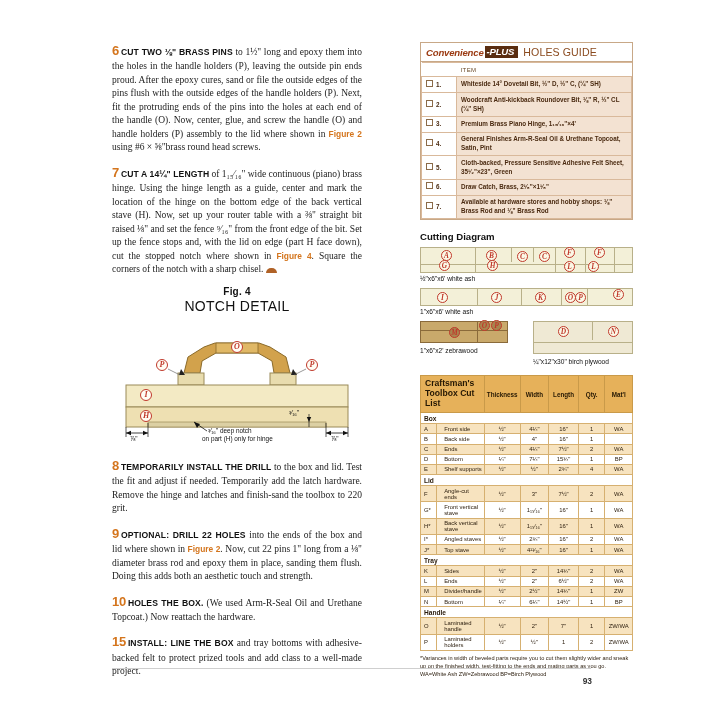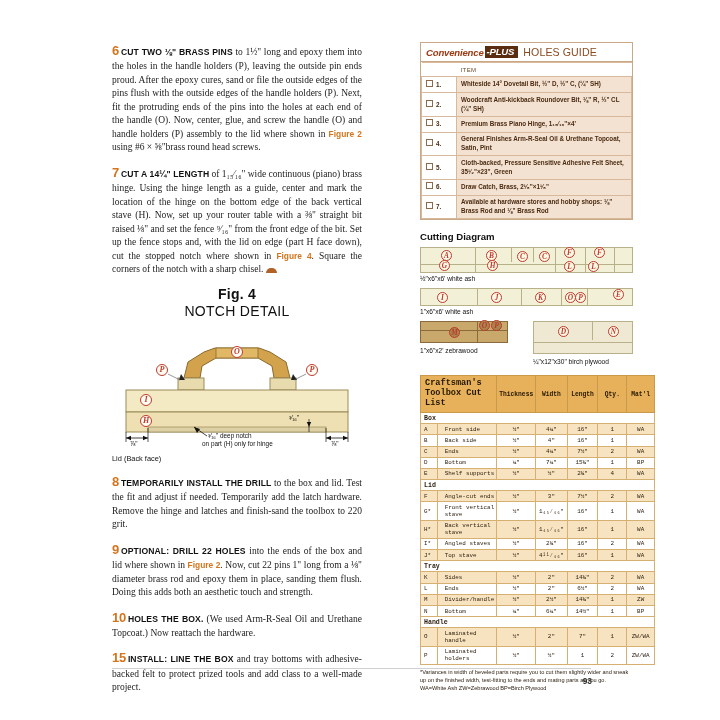--- a/index.html
+++ b/index.html
@@ -105,21 +105,21 @@
 
   
   .fig-block {
     margin: 4px 0 10px 0;
     width: 250px;
     font-family: "Liberation Sans", sans-serif;
   }
   .fig-title {
     text-align: center;
     font-weight: bold;
-    font-size: 14px;
+    font-size: 10px;
     color: #111;
     letter-spacing: .2px;
   }
   .fig-sub {
     text-align: center;
     font-size: 14px;
     color: #111;
     letter-spacing: .3px;
     margin-top: 1px;
   }
@@ -292,23 +292,23 @@
     background: #fbf8e6;
     box-sizing: border-box;
     z-index: 3;
   }
   .zebra { background: #c9a96b; border-color:#8a6a3a; }
   .zebra2 { background: #a8854e; }
   .plywood { background: #efe9d4; border-color:#b8b089; }
 
   
   .cl-table {
-    width: 235px;
+    width: 213px;
     border-collapse: collapse;
-    font-family: Liberation Mono, monospace;
+    font-family: Liberation Sans, sans-serif;
     margin-top: 4px;
   }
   .cl-table th, .cl-table td {
     border: 1px solid #d6b070;
     font-size: 5.9px;
     padding: 1.6px 2px;
     color: #2a1c0c;
   }
   .cl-table thead th {
     background: #e6b15a;
@@ -437,21 +437,20 @@
         <div class="callout" style="left:194px; top:40px;">P</div>
         <div class="callout" style="left:28px; top:70px;">I</div>
         <div class="callout" style="left:28px; top:91px;">H</div>
 
         <div class="dimtext" style="left:18px; top:116px;">⅞"</div>
         <div class="dimtext" style="left:219px; top:116px;">⅞"</div>
         <div class="dimtext" style="left:177px; top:90px;">³⁄₁₆"</div>
         <div class="dimtext" style="left:96px; top:108px;">³⁄₁₆" deep notch</div>
         <div class="dimtext" style="left:90px; top:116px;">on part (H) only for hinge</div>
       </div>
-      <div class="fig-cap">Lid (Back face)</div>
     </div>
 
     <p class="step">
       <span class="stepnum">8</span><span class="lead">TEMPORARILY INSTALL THE DRILL</span><span> to the box and lid. Test the fit and adjust if needed. Temporarily add the latch hardware. Remove the hinge and latches and finish-sand the toolbox to 220 grit.</span>
     </p>
 
     <p class="step">
       <span class="stepnum">9</span><span class="lead">OPTIONAL: DRILL 22 HOLES</span><span> into the ends of the box and lid where shown in </span><span class="figref">Figure 2</span><span>. Now, cut 22 pins 1" long from a ⅛" diameter brass rod and epoxy them in place, sanding them flush. Doing this adds both an aesthetic touch and strength.</span>
     </p>
 

